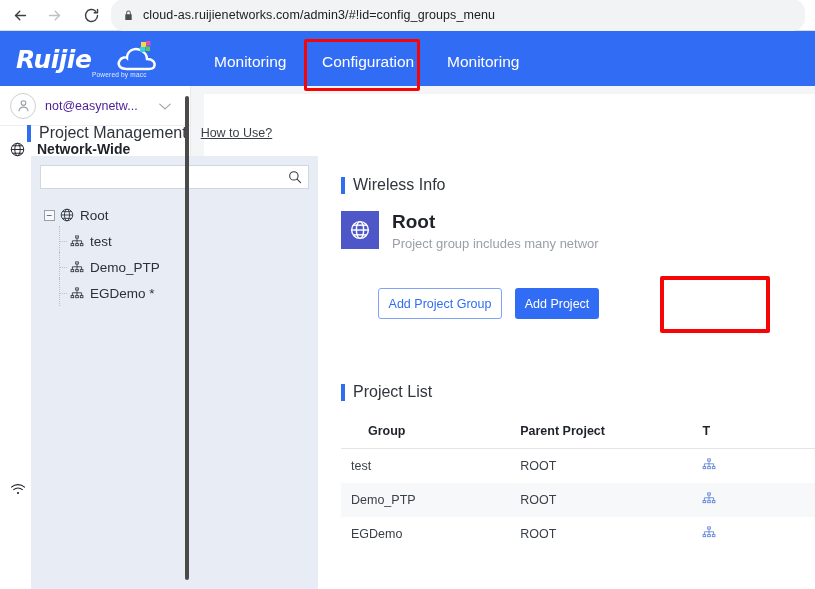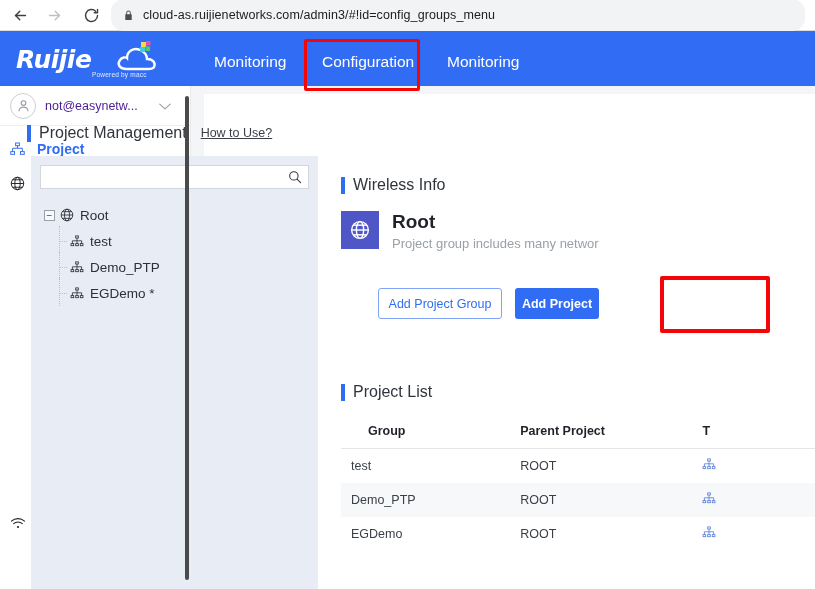--- a/index.html
+++ b/index.html
@@ -257,21 +257,21 @@
     font-size: 12.5px; cursor: pointer;
     display: flex; align-items: center; justify-content: center;
     font-family: "Liberation Sans", sans-serif;
     margin-left: 37px;
   }
   #btn-add-project {
     height: 31px; min-width: 84px;
     margin-left: 13px;
     background: #316cf4; color: #ffffff;
     border: 0; border-radius: 3px;
-    font-size: 12.5px; font-weight: bold; cursor: pointer;
+    font-size: 12.5px; font-weight: normal; cursor: pointer;
     display: flex; align-items: center; justify-content: center;
     font-family: "Liberation Sans", sans-serif;
   }
   #anno-addproject {
     position: absolute; left: 660px; top: 276px;
     width: 110px; height: 57px;
     border: 4px solid #f50505; border-radius: 2px;
     z-index: 40; pointer-events: none;
   }
 
@@ -367,31 +367,20 @@
     <span id="account-name">not@easynetw...</span>
     <span id="account-caret">
       <svg width="14" height="9" viewBox="0 0 24 14" fill="none" stroke="#9aa0a8" stroke-width="2" stroke-linecap="round" stroke-linejoin="round">
         <polyline points="3 3 12 11 21 3"></polyline>
       </svg>
     </span>
   </div>
 
   <div id="menu">
 
-    <div class="menu-group active">
-      <span class="m-ico">
-        <svg width="15" height="14" viewBox="0 0 20 18" fill="none" stroke="#2f6ef0" stroke-width="1.3">
-          <rect x="7.5" y="1" width="5" height="3.6"></rect>
-          <rect x="1" y="12.5" width="5" height="3.6"></rect>
-          <rect x="14" y="12.5" width="5" height="3.6"></rect>
-          <path d="M10 4.6v3.4M3.5 12.5V8h13v4.5"></path>
-        </svg>
-      </span>
-      <span class="m-label">Project</span>
-    </div>
 
     <div class="menu-group">
       <span class="m-ico">
         <svg width="15" height="15" viewBox="0 0 20 20" fill="none" stroke="#20232a" stroke-width="1.3">
           <circle cx="10" cy="10" r="8.3"></circle>
             <ellipse cx="10" cy="10" rx="3.6" ry="8.3"></ellipse>
           <line x1="1.7" y1="10" x2="18.3" y2="10"></line>
             <line x1="3.2" y1="5" x2="16.8" y2="5"></line>
           <line x1="3.2" y1="15" x2="16.8" y2="15"></line>
         </svg>

